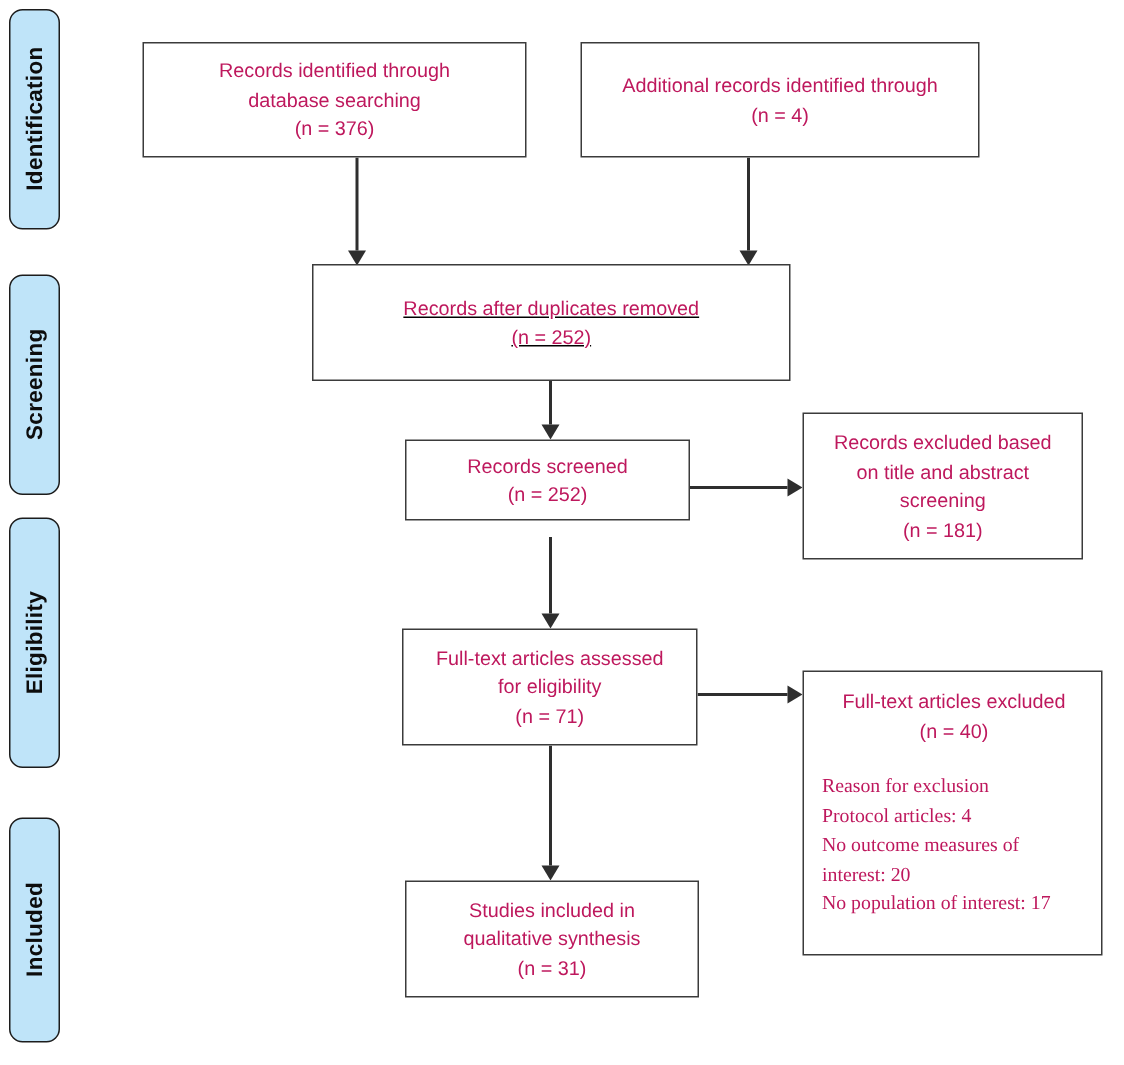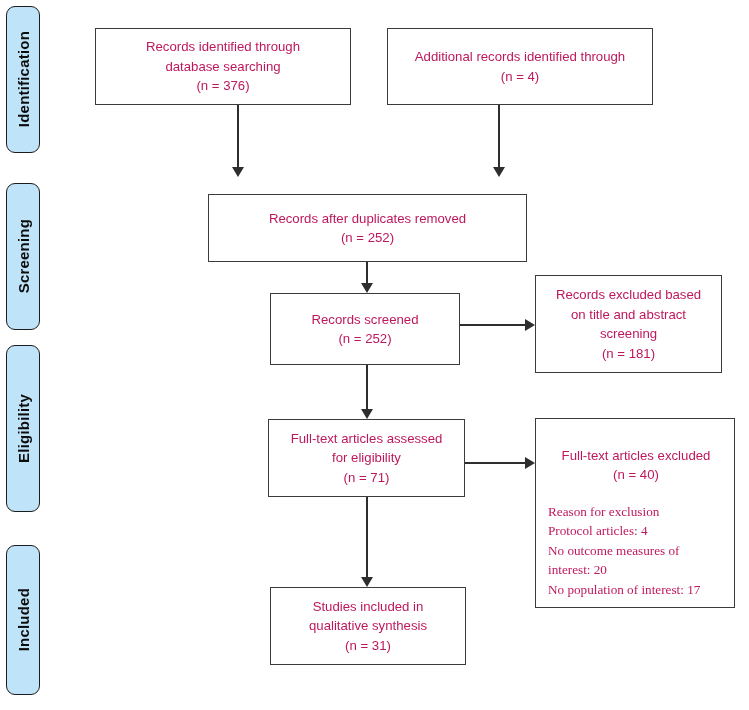--- a/index.html
+++ b/index.html
@@ -54,23 +54,24 @@
     padding: 4px 6px;
   }
   .flow-box .line {
     font-size: 13.2px;
     line-height: 19.5px;
     text-align: center;
     white-space: nowrap;
     color: #be185d;
   }
   .flow-box.left-align {
-    justify-content: flex-end;
+    justify-content: flex-start;
     align-items: stretch;
     padding: 10px 10px 8px 12px;
+    margin-top: 29px;
   }
   .flow-box.left-align .line.center {
     text-align: center;
   }
   .flow-box.left-align .line.left {
     text-align: left;
     white-space: nowrap;
     font-family: Liberation Serif, serif;
   }
   .spacer-line {
@@ -151,26 +152,26 @@
     <div class="line">Records identified through</div>
     <div class="line">database searching</div>
     <div class="line">(n = 376)</div>
   </div>
 
   <div class="flow-box" style="left:387px; top:28px; width:266px; height:77px;">
     <div class="line">Additional records identified through</div>
     <div class="line">(n = 4)</div>
   </div>
 
-  <div class="flow-box" style="left:208px; top:194px; width:319px; height:68px;">
+  <div class="flow-box" style="left:208px; top:176px; width:319px; height:78px;text-decoration:underline;">
     <div class="line">Records after duplicates removed</div>
     <div class="line">(n = 252)</div>
   </div>
 
-  <div class="flow-box" style="left:270px; top:293px; width:190px; height:72px;">
+  <div class="flow-box" style="left:270px; top:293px; width:190px; height:54px;">
     <div class="line">Records screened</div>
     <div class="line">(n = 252)</div>
   </div>
 
   <div class="flow-box" style="left:535px; top:275px; width:187px; height:98px;">
     <div class="line">Records excluded based</div>
     <div class="line">on title and abstract</div>
     <div class="line">screening</div>
     <div class="line">(n = 181)</div>
   </div>

